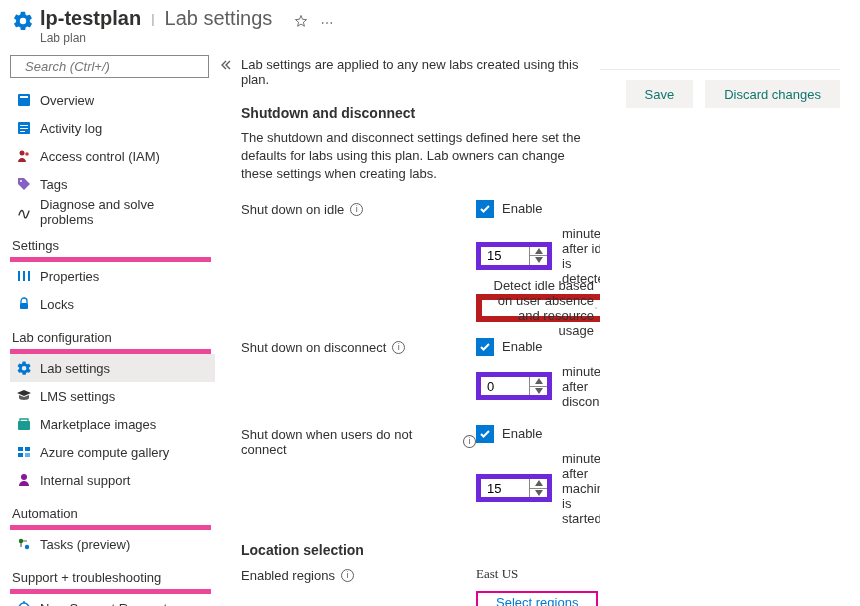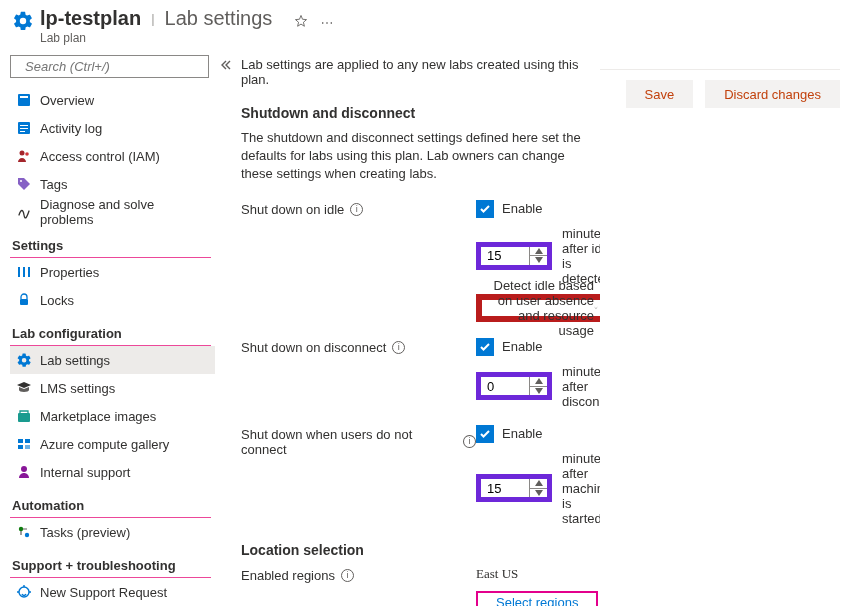--- a/index.html
+++ b/index.html
@@ -31,21 +31,21 @@
   .sidebar { width: 215px; flex-shrink: 0; padding: 0 0 10px 10px; overflow-y: auto; }
   .search-wrap { margin: 6px 6px 8px 0; }
   .search { display: flex; align-items: center; border: 1px solid #8a8886; height: 23px; padding: 0 6px; }
   .search svg { width: 14px; height: 14px; color: #605e5c; margin-right: 6px; }
   .search input { border: none; outline: none; flex: 1; font-size: 13px; color: #605e5c; font-style: italic; background: transparent; }
   .nav { list-style: none; margin: 0; padding: 0; }
   .nav-item { display: flex; align-items: center; height: 28px; padding: 0 6px; cursor: pointer; gap: 8px; font-size: 13px; color: #323130; }
   .nav-item.selected { background: #edebe9; }
   .nav-item .icon { width: 16px; height: 16px; display:flex; align-items:center; justify-content:center; flex-shrink:0;}
   .nav-item .icon svg { width:16px; height:16px; }
-  .nav-group { font-size: 13px; color: #323130; font-weight: 700; padding: 12px 6px 4px 2px; border-bottom: 1px solid #ec4899; margin-right: 4px; }
+  .nav-group { font-size: 13px; color: #323130; font-weight: 400; padding: 12px 6px 4px 2px; border-bottom: 5px solid #ec4899; margin-right: 4px; }
   
   .collapse-btn { width: 20px; display:flex; align-items:flex-start; justify-content:center; padding-top:10px; color:#605e5c;}
   .collapse-btn svg { width:12px; height:12px;}
   
   .main { flex: 1; padding: 4px 20px 0 6px; display:flex; flex-direction:row; min-height:0;}
   .main-scroll { flex:1; overflow-y:auto; }
   .intro { font-size: 13px; color: #323130; margin: 4px 0 18px 0; }
   .section-title { font-size: 14px; font-weight: 600; margin: 0 0 8px 0; }
   .section-desc { font-size: 13px; color: #323130; margin: 0 0 16px 0; line-height: 1.4; }
   .form-grid { display: grid; grid-template-columns: 235px 1fr; row-gap: 10px; align-items: start; margin-bottom: 16px; }
@@ -63,21 +63,21 @@
   .spinner .arrows div { flex:1; display:flex; align-items:center; justify-content:center; color:#605e5c; cursor:pointer; }
   .spinner .arrows div:first-child { border-bottom:1px solid #8a8886; }
   .spinner .arrows svg { width:8px; height:6px; }
   .spin-desc { font-size:13px; color:#323130; }
   .dropdown { display:flex; align-items:center; justify-content:space-between; border:6px solid #b91c1c; height:28px; padding:3px 8px; width: 100%; max-width:560px; font-size:13px; cursor:pointer;text-align:right; }
   .dropdown svg { width:12px; height:12px; color:#605e5c; }
   .location .region-val { font-size:13px; margin-bottom:1px;font-family:Liberation Serif, serif; }
   .select-regions { display:inline-block; color:#0078d4; font-size:13px; border:2px solid #e3008c; padding:2px 18px; cursor:pointer; }
   
   .footer { border-top:1px solid #edebe9; padding:10px 0 14px 26px; display:flex; gap:12px; margin-top:16px; }
-  .btn { height:28px; padding:0 18px; border:1px solid transparent; background:#f3f2f1; color:#c2410c; font-size:13px; cursor:default; display:flex; align-items:center;}
+  .btn { height:28px; padding:0 18px; border:1px solid transparent; background:#f3f2f1; color:#0f766e; font-size:13px; cursor:default; display:flex; align-items:center;}
 </style>
 </head>
 <body>
 
 <div class="page">
 
   <div class="header">
     <div class="hdr-icon">
       <svg viewBox="0 0 24 24" fill="currentColor">
           <path d="M19.4 13a7.6 7.6 0 0 0 .1-1 7.6 7.6 0 0 0-.1-1l2.1-1.6a.5.5 0 0 0 .1-.6l-2-3.5a.5.5 0 0 0-.6-.2l-2.5 1a7.3 7.3 0 0 0-1.7-1l-.4-2.6A.5.5 0 0 0 14 2h-4a.5.5 0 0 0-.5.4l-.4 2.6a7.3 7.3 0 0 0-1.7 1l-2.5-1a.5.5 0 0 0-.6.2l-2 3.5a.5.5 0 0 0 .1.6L4.5 11a7.6 7.6 0 0 0-.1 1 7.6 7.6 0 0 0 .1 1l-2.1 1.6a.5.5 0 0 0-.1.6l2 3.5a.5.5 0 0 0 .6.2l2.5-1a7.3 7.3 0 0 0 1.7 1l.4 2.6a.5.5 0 0 0 .5.4h4a.5.5 0 0 0 .5-.4l.4-2.6a7.3 7.3 0 0 0 1.7-1l2.5 1a.5.5 0 0 0 .6-.2l2-3.5a.5.5 0 0 0-.1-.6ZM12 15.5A3.5 3.5 0 1 1 15.5 12 3.5 3.5 0 0 1 12 15.5Z"></path>

